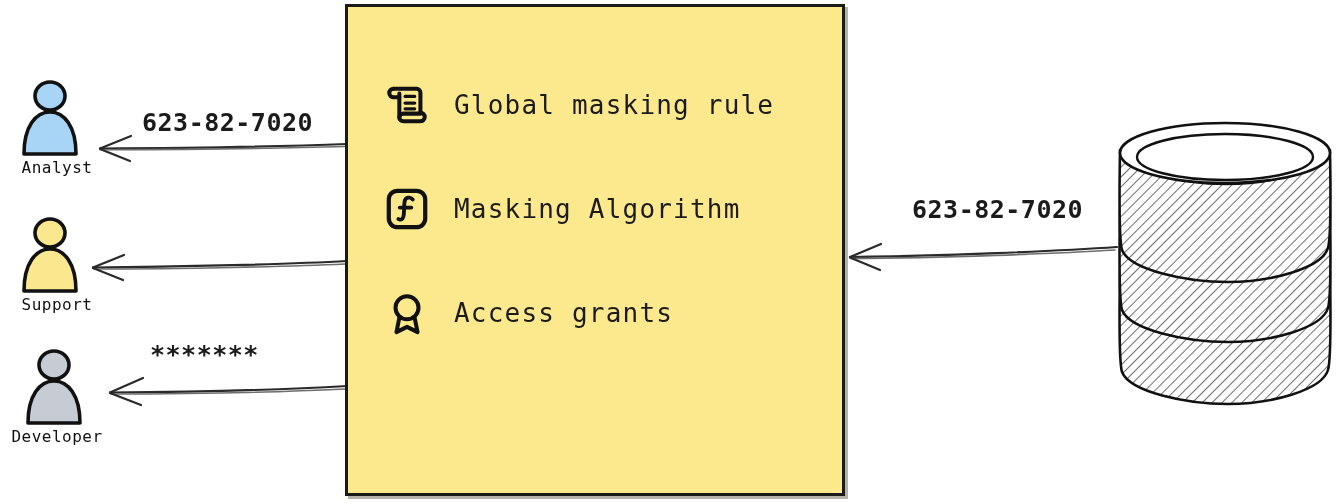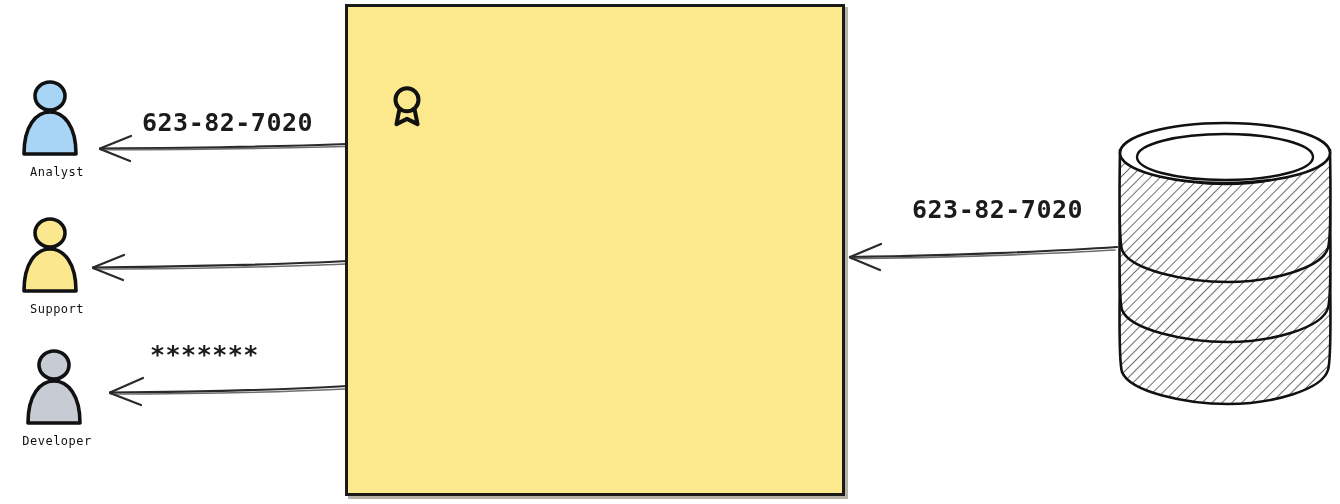--- a/index.html
+++ b/index.html
@@ -13,24 +13,24 @@
     overflow: hidden;
     position: relative;
   }
   #canvas { position: relative; width: 1340px; height: 504px; }
 
   
   .actor { position: absolute; width: 110px; text-align: center; }
   .actor .figure { width: 110px; height: 80px; display:block; }
   .actor .name {
     font-family: "DejaVu Sans Mono", "Liberation Mono", monospace;
-    font-size: 12px;
+    font-size: 16px;
     color: #111111;
     letter-spacing: 0.5px;
-    margin-top: 7px;
+    margin-top: 0;
     white-space: nowrap;
   }
   #actor-analyst   { left: 2px;  top: 78px; }
   #actor-support   { left: 2px;  top: 215px; }
   #actor-developer { left: 2px;  top: 347px; }
 
   
   .flow-label {
     position: absolute;
     font-family: "DejaVu Sans Mono", "Liberation Mono", monospace;
@@ -141,28 +141,46 @@
   <svg class="arrow" id="arrow-db" width="275" height="38" viewBox="0 0 275 38">
     <path d="M272 12 C215 16 95 21 5 22" fill="none" stroke="#2a2a2a" stroke-width="2.2" stroke-linecap="round"></path>
     <path d="M270 15 C213 18.5 97 23 6 23.5" fill="none" stroke="#6e6e6e" stroke-width="1.6" stroke-linecap="round"></path>
     <path d="M5 22 L36 9" fill="none" stroke="#2a2a2a" stroke-width="2.2" stroke-linecap="round"></path>
     <path d="M5 22.5 L35 35" fill="none" stroke="#2a2a2a" stroke-width="2.2" stroke-linecap="round"></path>
   </svg>
 
   <div id="policy-box">
     <div class="policy-list">
 
-
-
+      <div class="policy-item">
+        <svg class="policy-icon" viewBox="0 0 48 48">
+          <path d="M10 7 h24 a4 4 0 0 1 4 4 v22 H20 a4 4 0 0 0 -4 4 v0" fill="none" stroke="#111" stroke-width="4.2" stroke-linejoin="round" stroke-linecap="round"></path>
+          <path d="M10 7 a4.5 4.5 0 0 0 0 9 h6" fill="none" stroke="#111" stroke-width="4.2" stroke-linecap="round" stroke-linejoin="round"></path>
+          <path d="M16 12 V37 a4 4 0 0 0 4 4 h18 a4.5 4.5 0 0 0 0 -9" fill="none" stroke="#111" stroke-width="4.2" stroke-linecap="round" stroke-linejoin="round"></path>
+          <path d="M22 15 h10 M22 22 h10 M22 28 h10" stroke="#111" stroke-width="3.4" stroke-linecap="round"></path>
+        </svg>
+        <div class="policy-text">Global masking rule</div>
+      </div>
+
+
+      <div class="policy-item">
+        <svg class="policy-icon" viewBox="0 0 48 48">
+          <rect x="5" y="5" width="38" height="38" rx="9" ry="9" fill="none" stroke="#111" stroke-width="4.4"></rect>
+          <path d="M30 14 c-2.5 -3 -8 -2.6 -8.6 2.6 c-0.6 5.4 -0.2 12 -1.2 15.6 c-0.8 3 -3.4 3.6 -5.2 2.2" fill="none" stroke="#111" stroke-width="4" stroke-linecap="round"></path>
+          <path d="M16.5 22.5 h12" stroke="#111" stroke-width="4" stroke-linecap="round"></path>
+        </svg>
+        <div class="policy-text">Masking Algorithm</div>
+      </div>
 
       <div class="policy-item">
         <svg class="policy-icon" viewBox="0 0 48 48">
           <circle cx="24" cy="18.5" r="12" fill="none" stroke="#111" stroke-width="4.2"></circle>
           <path d="M16.2 28 L13 44 L24 38.5 L35 44 L31.8 28" fill="none" stroke="#111" stroke-width="4.2" stroke-linejoin="round" stroke-linecap="round"></path>
         </svg>
+        <div class="policy-text">Access grants</div>
       </div>
 
     </div>
   </div>
 
   <svg id="database" viewBox="0 0 232 290">
     <defs>
       <pattern id="hatch" width="7" height="7" patternTransform="rotate(45)" patternUnits="userSpaceOnUse">
         <rect width="7" height="7" fill="#ffffff"></rect>
         <line x1="0" y1="0" x2="0" y2="7" stroke="#4a4a4a" stroke-width="1.6"></line>

